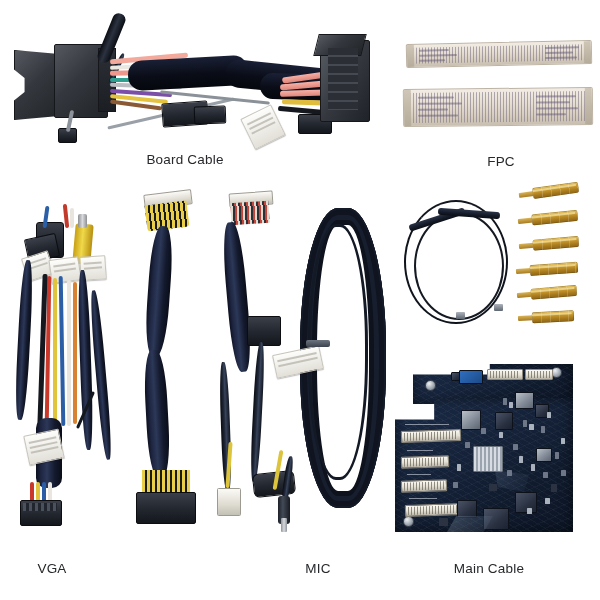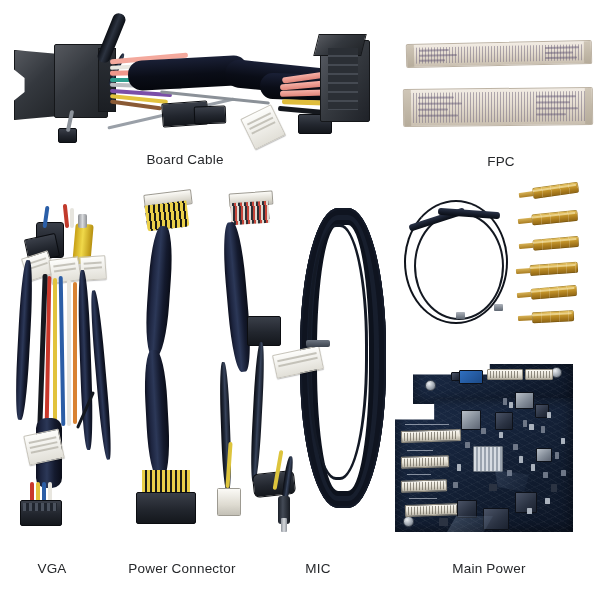--- a/index.html
+++ b/index.html
@@ -255,21 +255,20 @@
                 background:repeating-linear-gradient(90deg,#e9cf49 0 3px,#1a1a16 3px 5px);
                 border-radius:0 0 3px 3px;"></div>
 
     <div class="sleeve" style="left:18px;top:34px;width:22px;height:130px;transform:rotate(4deg);"></div>
     <div class="sleeve" style="left:16px;top:158px;width:22px;height:128px;transform:rotate(-3deg);"></div>
 
     <div style="position:absolute;left:12px;top:278px;width:48px;height:26px;
                 background:repeating-linear-gradient(90deg,#e9cf49 0 3px,#1a1a16 3px 5px);"></div>
     <div class="conn-dark" style="left:6px;top:300px;width:58px;height:30px;border-radius:2px;"></div>
   </div>
-  <div class="lbl" style="left:182px;top:561px;">Power Connector</div>
 
   <div class="part" id="micharness" style="left:215px;top:192px;width:90px;height:345px;">
     <div class="conn-white" style="left:14px;top:0;width:42px;height:12px;transform:rotate(-4deg);"></div>
     <div style="position:absolute;left:16px;top:10px;width:38px;height:22px;transform:rotate(-4deg);
                 background:repeating-linear-gradient(90deg,#dedbd2 0 2px,#2c2f35 2px 4px,#c4453a 4px 6px);"></div>
     <div class="sleeve" style="left:12px;top:30px;width:20px;height:150px;transform:rotate(-5deg);"></div>
     <div class="conn-dark" style="left:32px;top:124px;width:32px;height:28px;"></div>
     <div class="blkwire" style="left:38px;top:150px;width:9px;height:140px;transform:rotate(3deg);"></div>
     <div class="blkwire" style="left:6px;top:170px;width:9px;height:130px;transform:rotate(-2deg);"></div>
     <div class="cw" style="left:12px;top:250px;width:4px;height:46px;background:#ddc43d;transform:rotate(4deg);"></div>
@@ -410,15 +409,15 @@
     <div class="smd lt" style="left:166px;top:86px;width:4px;height:6px;"></div>
     <div class="smd" style="left:166px;top:118px;width:5px;height:6px;"></div>
 
     <div style="position:absolute;left:52px;top:164px;width:46px;height:16px;
                 background:linear-gradient(120deg,rgba(150,170,195,.30),rgba(90,110,140,.12));
                 clip-path:polygon(0 100%,20% 0,100% 0,80% 100%);"></div>
     <div style="position:absolute;left:100px;top:118px;width:34px;height:22px;
                 background:linear-gradient(120deg,rgba(120,140,170,.22),rgba(60,80,110,.08));
                 clip-path:polygon(0 0,100% 22%,86% 100%,8% 76%);"></div>
   </div>
-  <div class="lbl" style="left:489px;top:561px;">Main Power</div>
+  <div class="lbl" style="left:489px;top:561px;">Main Cable</div>
 
 </div>
 
 </body></html>

